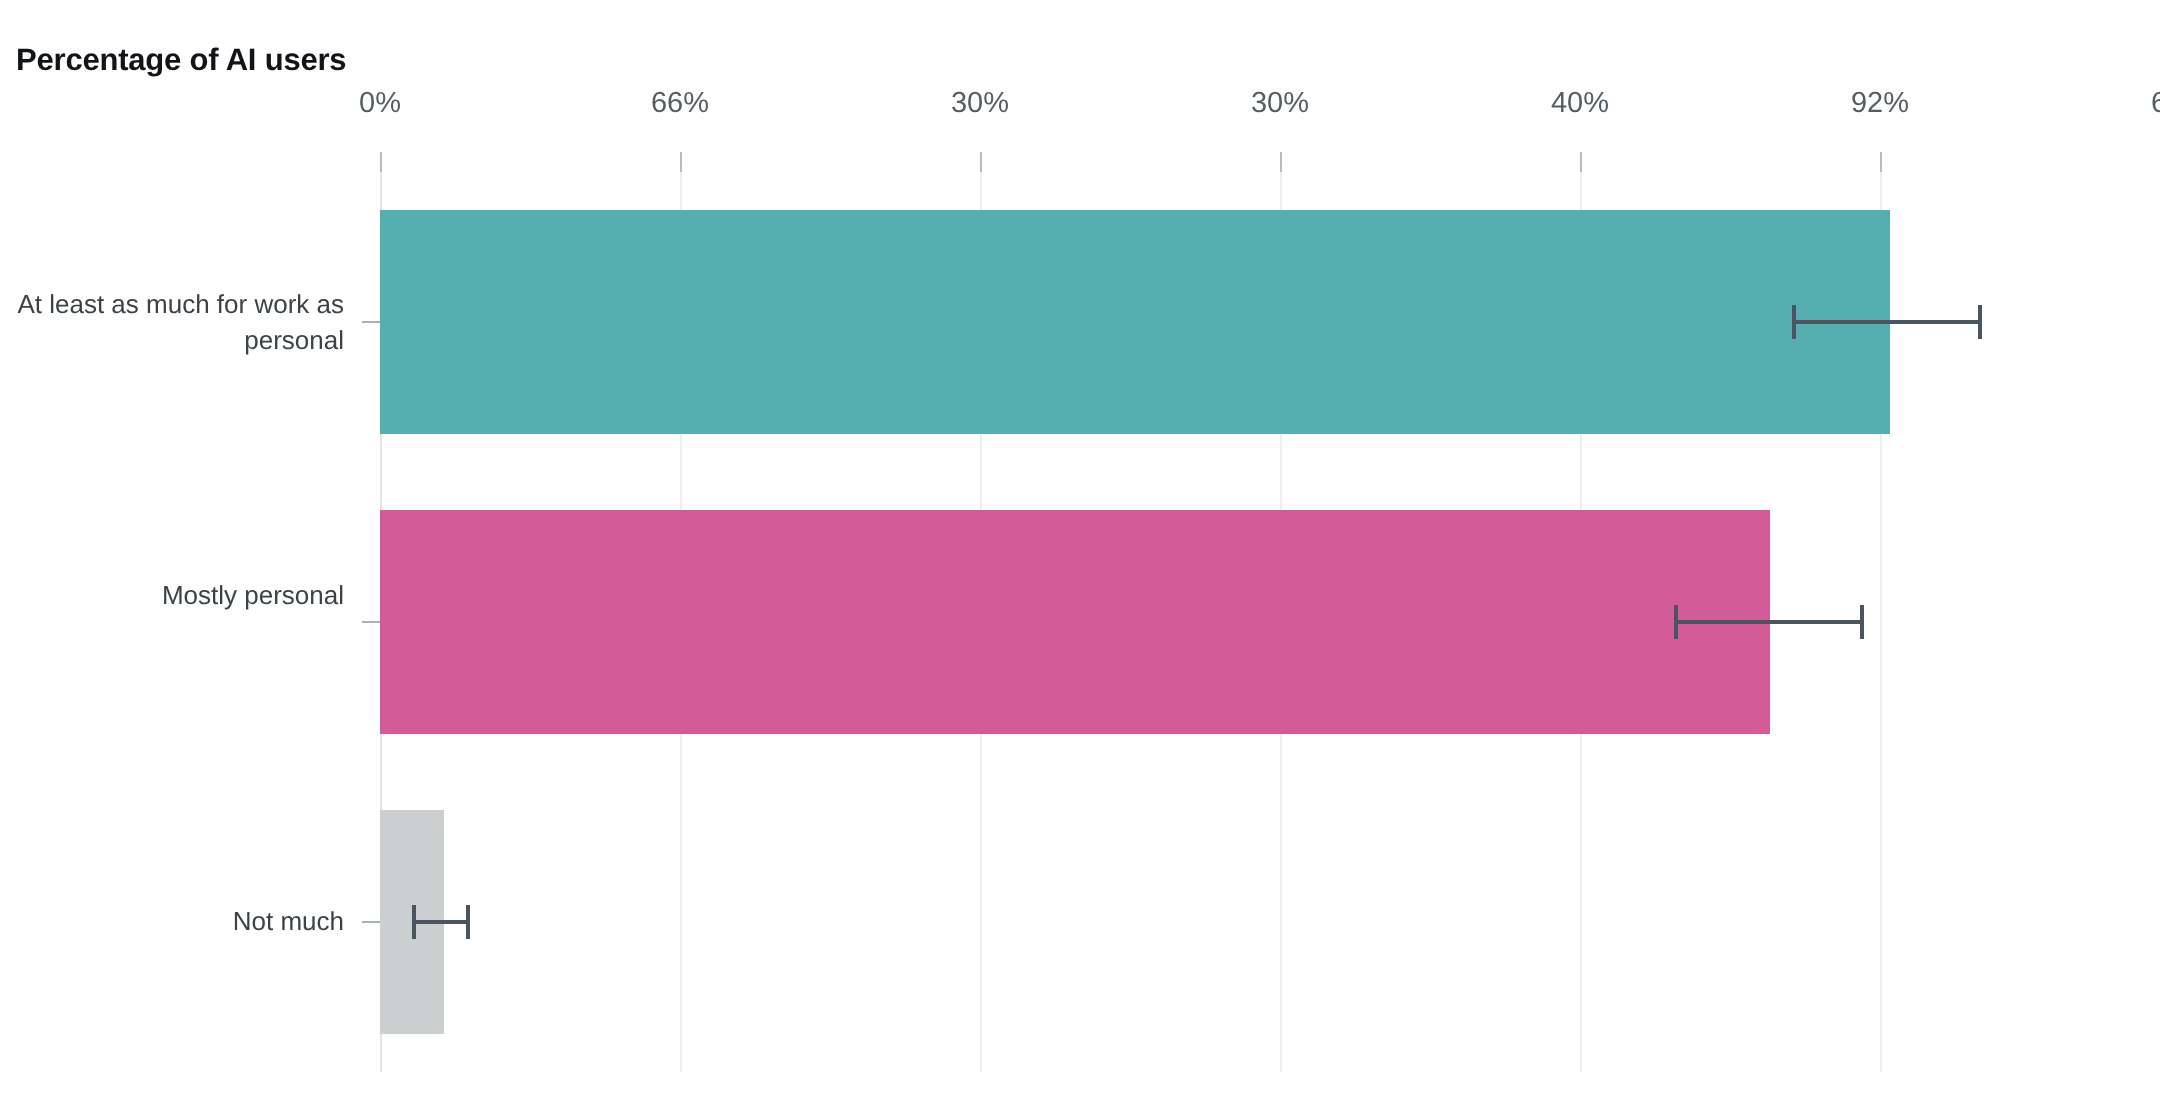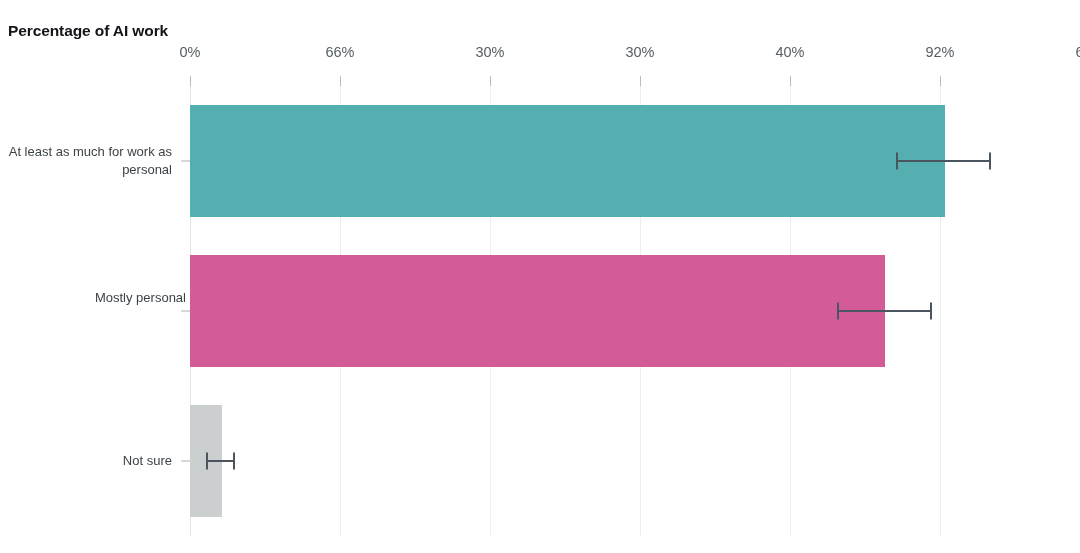--- a/index.html
+++ b/index.html
@@ -110,29 +110,29 @@
     height: 17px;
     background: #4a5560;
     transform: translate(-50%, -50%);
   }
 </style>
 </head>
 <body>
 
 <div class="chart-root">
 
-  <div class="chart-title">Percentage of AI work</div>
+  <div class="chart-title">Percentage of AI users</div>
 
   <div id="ylabels">
       <div class="ylabel-wrap" style="top: 161px;">At least as much for
 work as personal</div>
       <div class="ytick-dash" style="top: 161px;"></div>
-      <div class="ylabel-wrap" style="top: 298px; padding-left: 14px;">Mostly personal</div>
+      <div class="ylabel-wrap" style="top: 298px;">Mostly personal</div>
       <div class="ytick-dash" style="top: 311px;"></div>
-      <div class="ylabel-wrap" style="top: 461px;">Not sure</div>
+      <div class="ylabel-wrap" style="top: 461px;">Not much</div>
       <div class="ytick-dash" style="top: 461px;"></div>
     </div>
 
   <div class="plot" id="plot">
     <div id="gridlines">
         <div class="gridline axis-zero" style="left: 0px;"></div>
         <div class="gridline" style="left: 150px;"></div>
         <div class="gridline" style="left: 300px;"></div>
         <div class="gridline" style="left: 450px;"></div>
         <div class="gridline" style="left: 600px;"></div>

